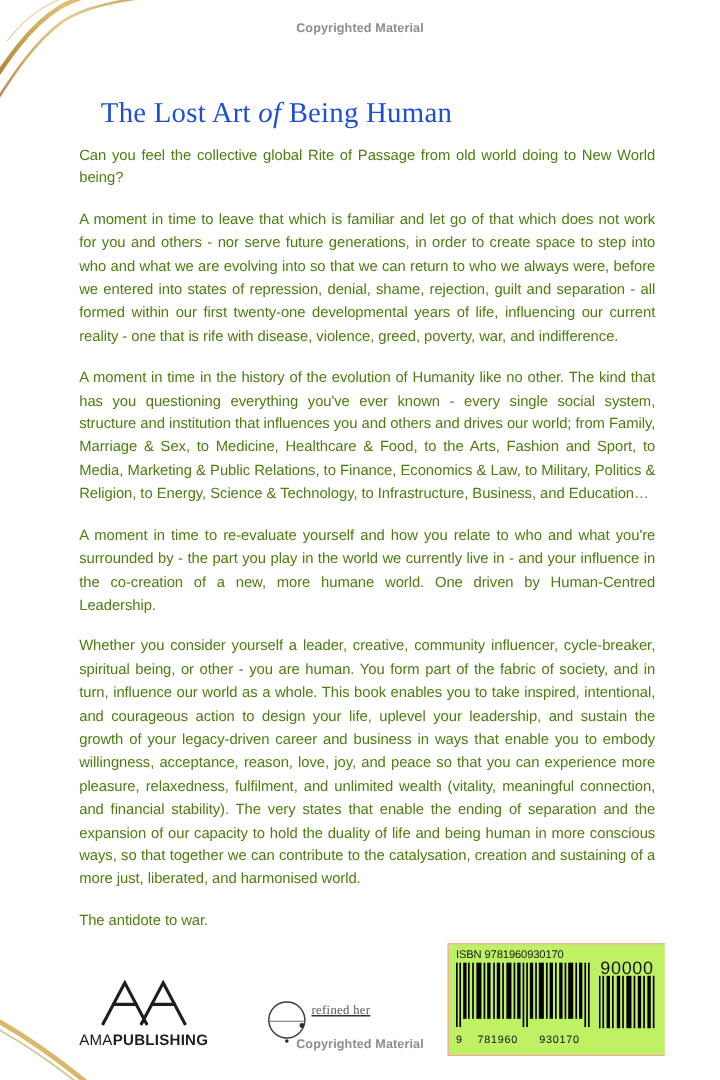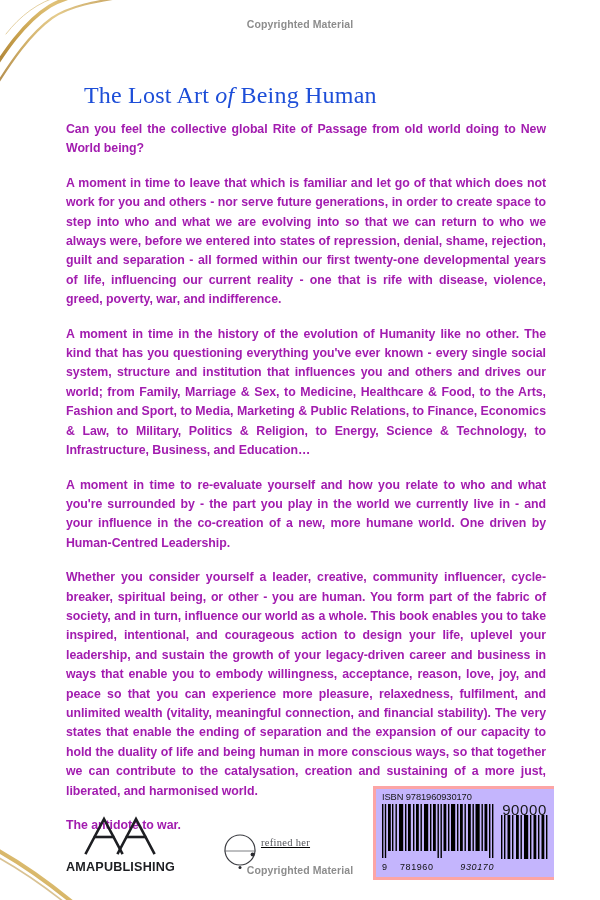--- a/index.html
+++ b/index.html
@@ -72,24 +72,23 @@
   .blurb {
     position: absolute;
     left: 66px;
     top: 120px;
     width: 480px;
   }
   .blurb p {
     margin: 0 0 15px 0;
     font-size: 12.35px;
     line-height: 19.4px;
-    color: #a21caf;
+    color: #4d7c0f;
     text-align: justify;
     letter-spacing: -0.05px;
-    font-weight: bold;
   }
   .blurb p:last-child { margin-bottom: 0; }
   .blurb p.tagline {
     text-align: left;
     margin-top: 4px;
   }
 
   
   .footer-logos {
     position: absolute;
@@ -105,21 +104,21 @@
     align-items: center;
   }
   .logo-ama-mark { display: block; }
   .logo-ama-text {
     margin-top: 5px;
     font-size: 12.6px;
     color: #1d1e22;
     letter-spacing: 0.2px;
     white-space: nowrap;
   }
-  .logo-ama-text b { font-weight: bold; }
+  .logo-ama-text b { font-weight: normal; }
   .logo-ama-text span { font-weight: bold; }
 
   .logo-refined {
     display: flex;
     flex-direction: row;
     align-items: flex-start;
     padding-bottom: 1px;
     text-decoration: underline;
   }
   .logo-refined-mark { display: block; }
@@ -132,22 +131,22 @@
     white-space: nowrap;
   }
 
   
   .barcode-box {
     position: absolute;
     left: 373px;
     top: 786px;
     width: 188px;
     height: 94px;
-    border: 3px solid #fca5a5;
-    background: #c4b5fd;
+    border: 1px solid #fca5a5;
+    background: #bef264;
     box-sizing: border-box;
     padding: 3px 5px 0 6px;
   }
   .barcode-isbn {
     font-size: 9.3px;
     color: #171717;
     letter-spacing: -0.1px;
     line-height: 11px;
     white-space: nowrap;
   }
@@ -168,21 +167,21 @@
   }
   .ean-digits {
     display: flex;
     font-size: 9px;
     color: #111111;
     letter-spacing: 0.6px;
     margin-top: 0px;
   }
   .ean-digits .d-lead { width: 9px; }
   .ean-digits .d-left { flex: 1; text-align: center; }
-  .ean-digits .d-right { flex: 1; text-align: right; font-style: italic; }
+  .ean-digits .d-right { flex: 1; text-align: center; }
 </style>
 </head>
 <body>
 
 <div class="cover">
 
   <svg class="gold-deco-top" viewBox="0 0 180 120">
     <defs>
       <linearGradient id="goldgrad" x1="0" y1="1" x2="1" y2="0">
         <stop offset="0%" stop-color="#9c6f28"></stop>

